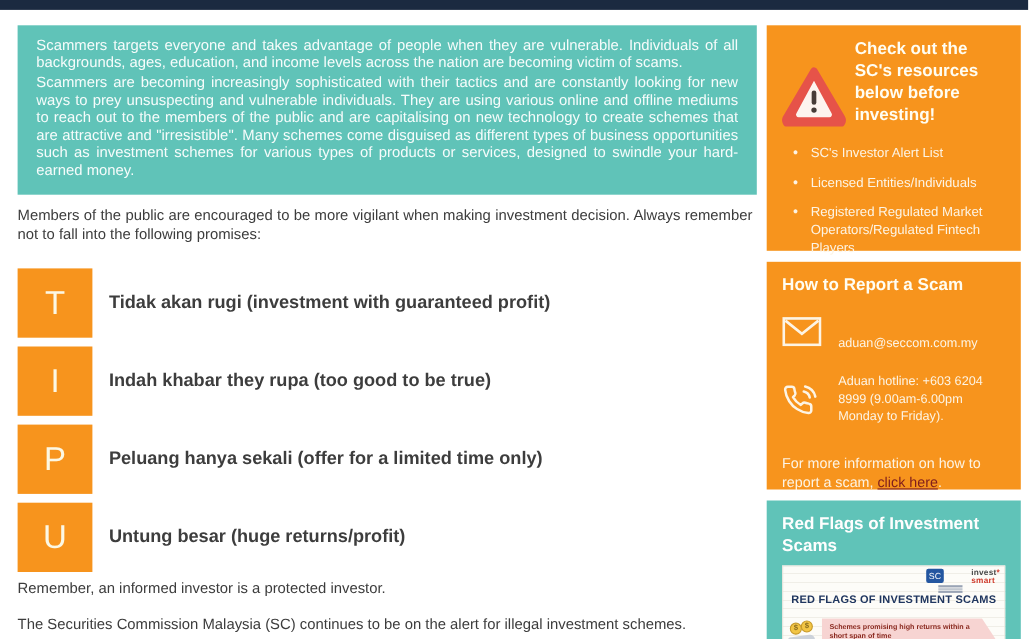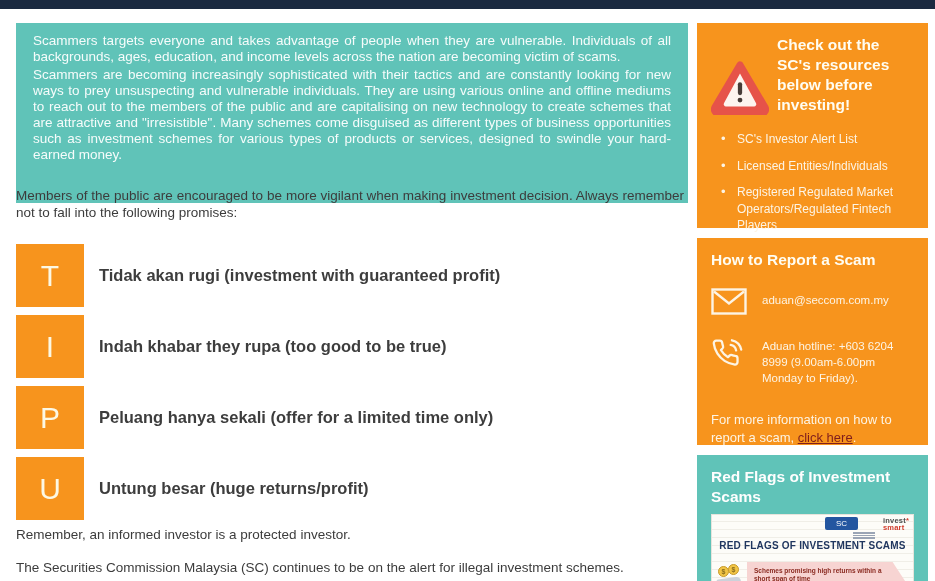--- a/index.html
+++ b/index.html
@@ -3,21 +3,21 @@
 <meta charset="utf-8">
 <style>
   * { margin:0; padding:0; box-sizing:border-box; }
   html,body { width:935px; height:581px; overflow:hidden; background:#fff;
     font-family:"Liberation Sans", sans-serif; }
   .page { position:relative; width:935px; height:581px; background:#fff; overflow:hidden; }
 
   .topbar { position:absolute; left:0; top:0; width:935px; height:9px; background:#1b2a40; }
 
   
-  .intro-box { position:absolute; left:16px; top:23px; width:672px; height:180px;
+  .intro-box { position:absolute; left:16px; top:23px; width:672px; height:154px;
     background:#60c3b8; color:#f6fcfb; padding:10px 17px; }
   .intro-box p { font-size:13.5px; line-height:16px; text-align:justify; }
   .intro-box p + p { margin-top:2px; }
 
   .vigilant { position:absolute; left:16px; top:187px; width:668px;
     font-size:13.5px; line-height:17px; color:#3c3c3c; text-align:justify; }
 
   .tipu { position:absolute; left:16px; top:244px; width:672px; }
   .tipu-row { display:flex; align-items:center; height:63px; margin-bottom:8px; }
   .tipu-square { width:68px; height:63px; background:#f7941d; color:#fcf8e4;
@@ -38,33 +38,33 @@
   .warn-icon { width:58px; height:56px; flex:0 0 58px; margin-top:6px; }
   .res-heading { margin-left:8px; font-size:15.5px; font-weight:600;
     color:#fffdf2; line-height:20px; }
 
   .res-list { list-style:none; margin-top:16px; padding-left:8px; }
   .res-list li { position:relative; padding-left:18px; font-size:12px; line-height:16.5px;
     color:#fdf4e4; margin-bottom:10px; }
   .res-list li::before { content:"•"; position:absolute; left:2px; top:0; font-size:13px; }
 
   .report-heading { font-size:15.5px; font-weight:600; color:#fffdf2; }
-  .contact-row { display:flex; align-items:flex-start; margin-top:19px; }
+  .contact-row { display:flex; align-items:flex-end; margin-top:19px; }
   .contact-icon { width:36px; flex:0 0 36px; margin-right:15px; }
   .contact-text { font-size:11.5px; line-height:16px; color:#fdf4e4; padding-top:4px; }
   .contact-row.phone .contact-text { padding-top:0; }
   .report-more { margin-top:25px; font-size:13px; line-height:18px; color:#fdf4e4; }
   .report-more a { color:#7f1d1d; text-decoration:underline; cursor:pointer; }
 
   .rf-heading { font-size:15.5px; font-weight:600; color:#fefefe; line-height:20px; }
   .infographic { position:relative; margin-top:7px; width:203px; height:150px;
     background:repeating-linear-gradient(180deg,#fdfcf8 0px,#fdfcf8 7px,#f0eee7 7px,#f0eee7 8px);
     box-shadow:0 0 0 1px #e7e4dc inset; overflow:hidden; }
   .ig-logos { position:absolute; top:3px; right:5px; display:flex; align-items:flex-start; }
-  .ig-sc-logo { width:33px; height:13px; background:#2456a0; border-radius:2px;
+  .ig-sc-logo { width:16px; height:13px; background:#2456a0; border-radius:2px;
     color:#fff; font-size:8px; font-weight:400; display:flex; align-items:center;
     justify-content:center; }
   .ig-sc-caption { width:26px; margin-left:-7px; margin-top:14px; }
   .ig-sc-caption i { display:block; height:1.5px; background:#9aa4b5; margin:1px 2px; }
   .ig-invest { margin-left:6px; text-align:left; font-weight:700; line-height:7px;
     font-size:7.5px; color:#4a4a4a; letter-spacing:.2px; }
   .ig-invest .red { color:#d03a2b; }
   .ig-title { position:absolute; top:26px; left:0; width:100%; text-align:center;
     font-size:10px; font-weight:800; color:#20365f; letter-spacing:.2px; }
   .ig-flag { position:absolute; top:48px; left:36px; width:160px; height:44px;

